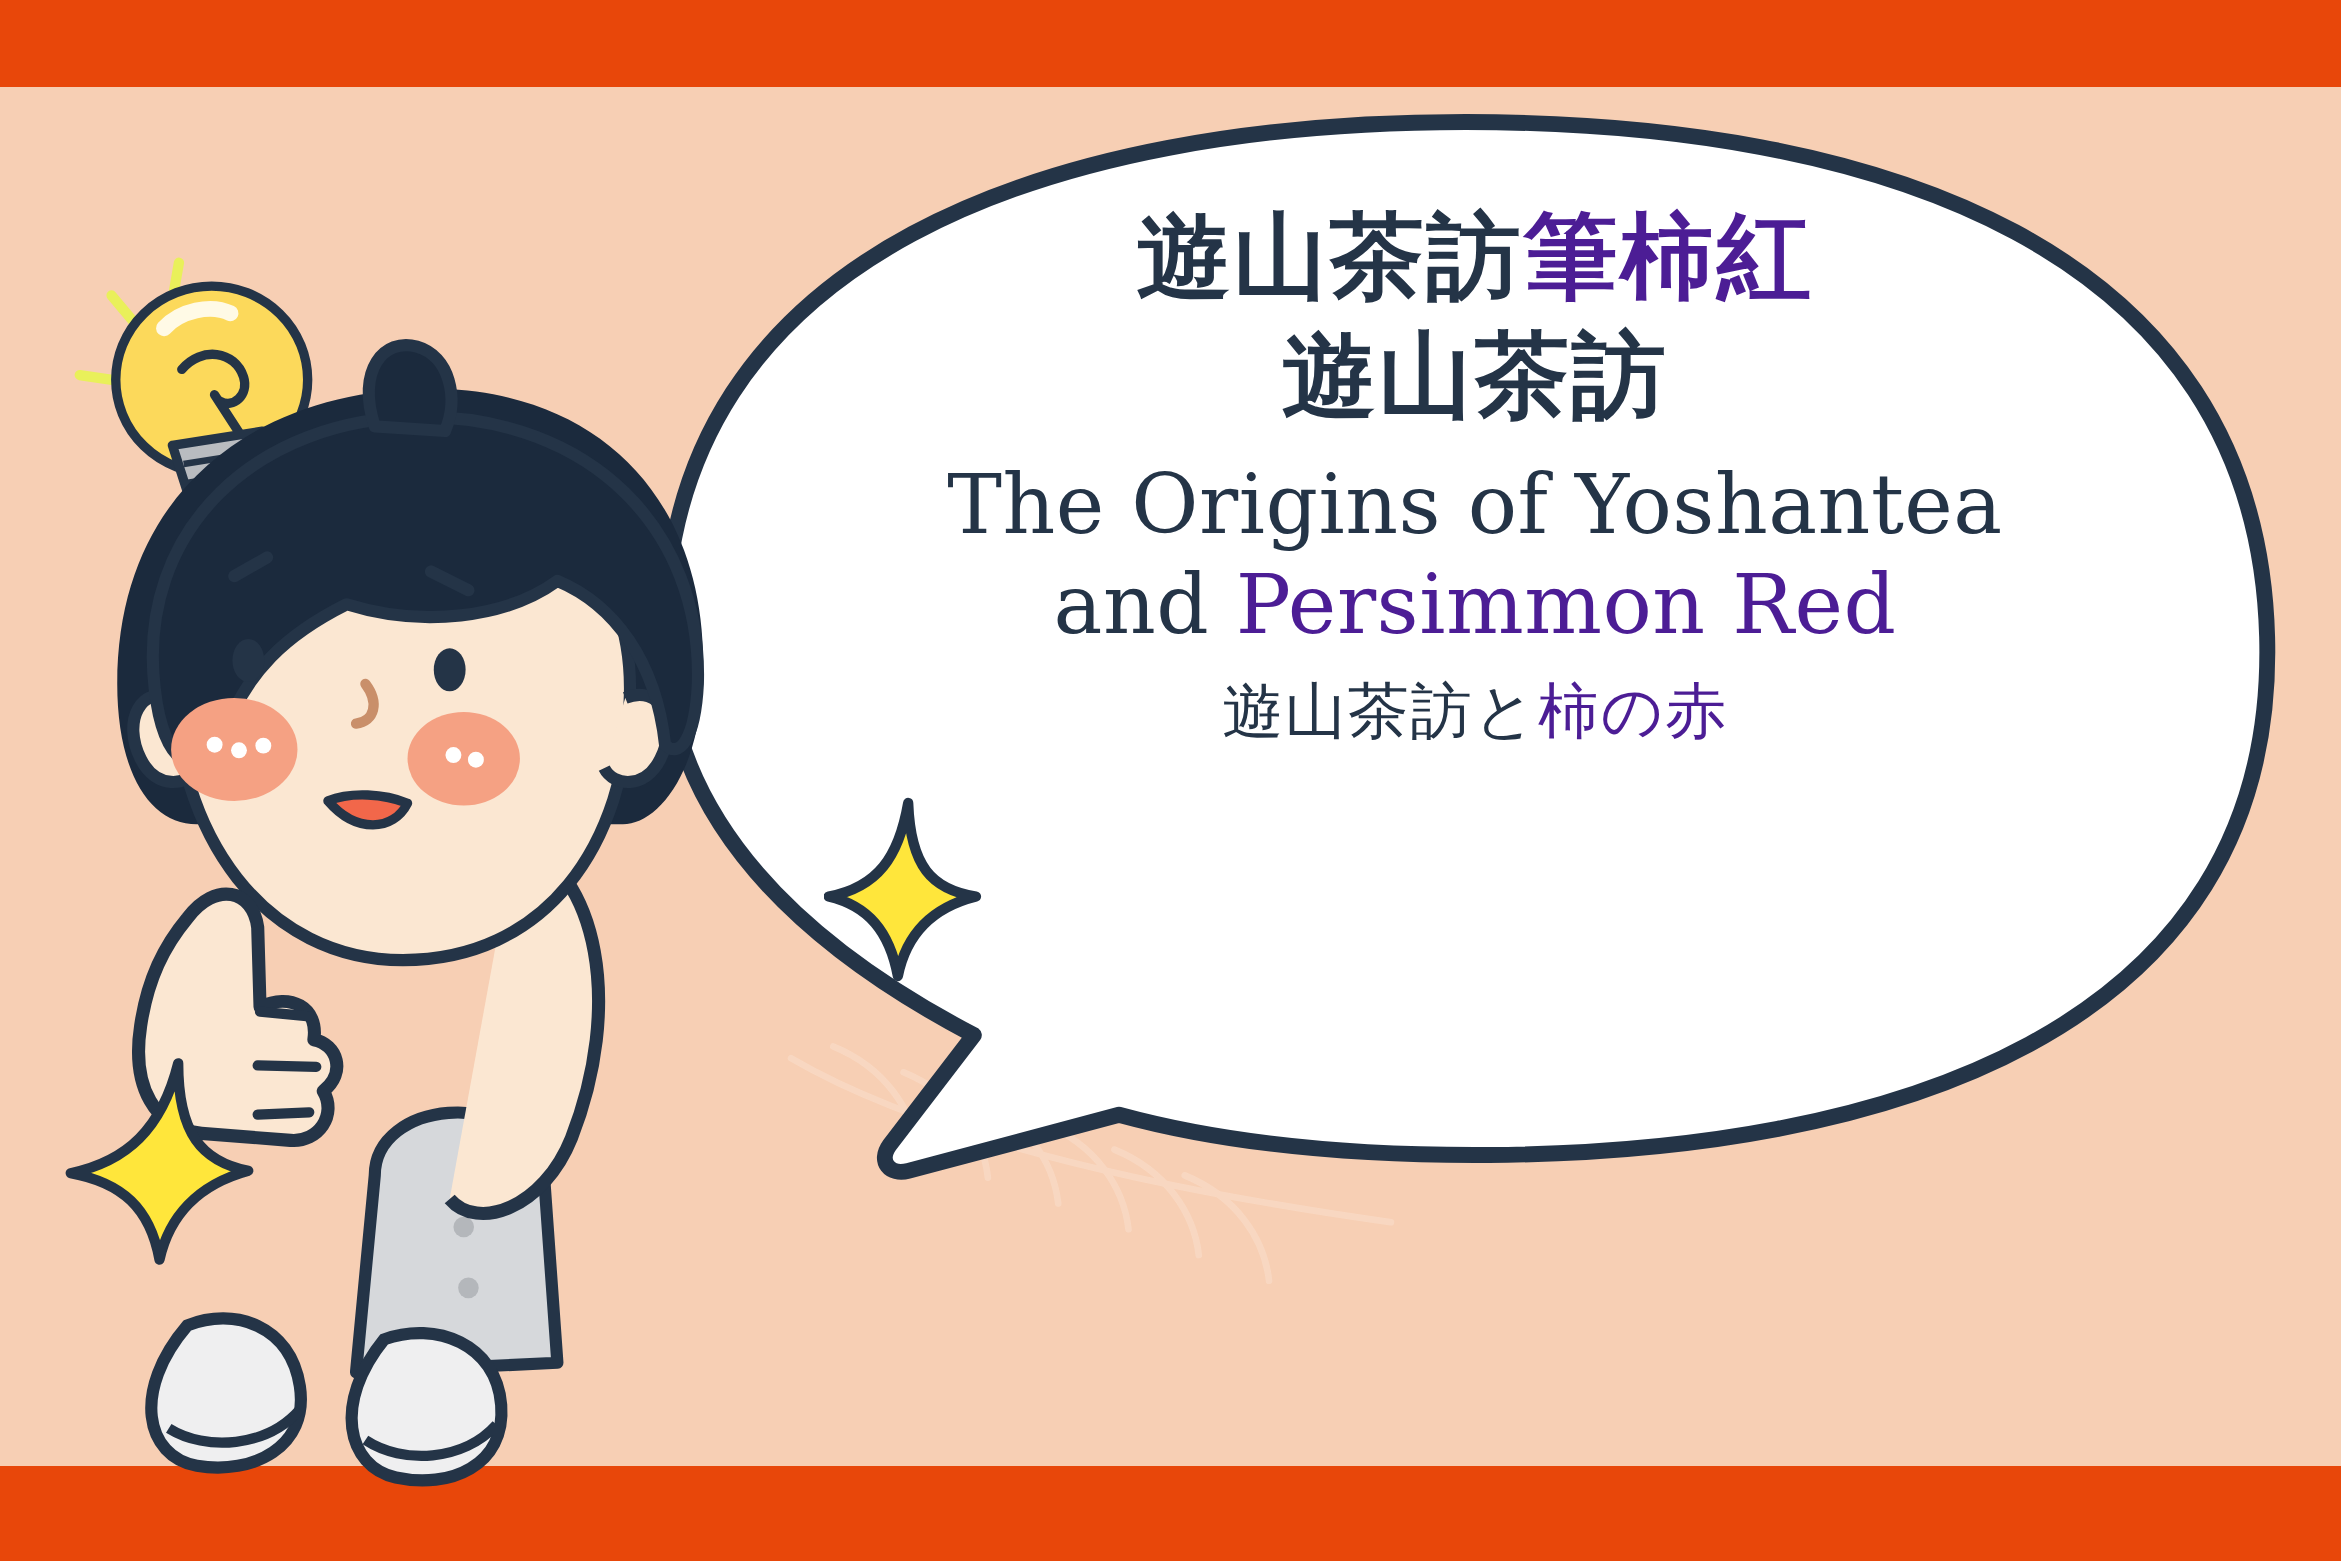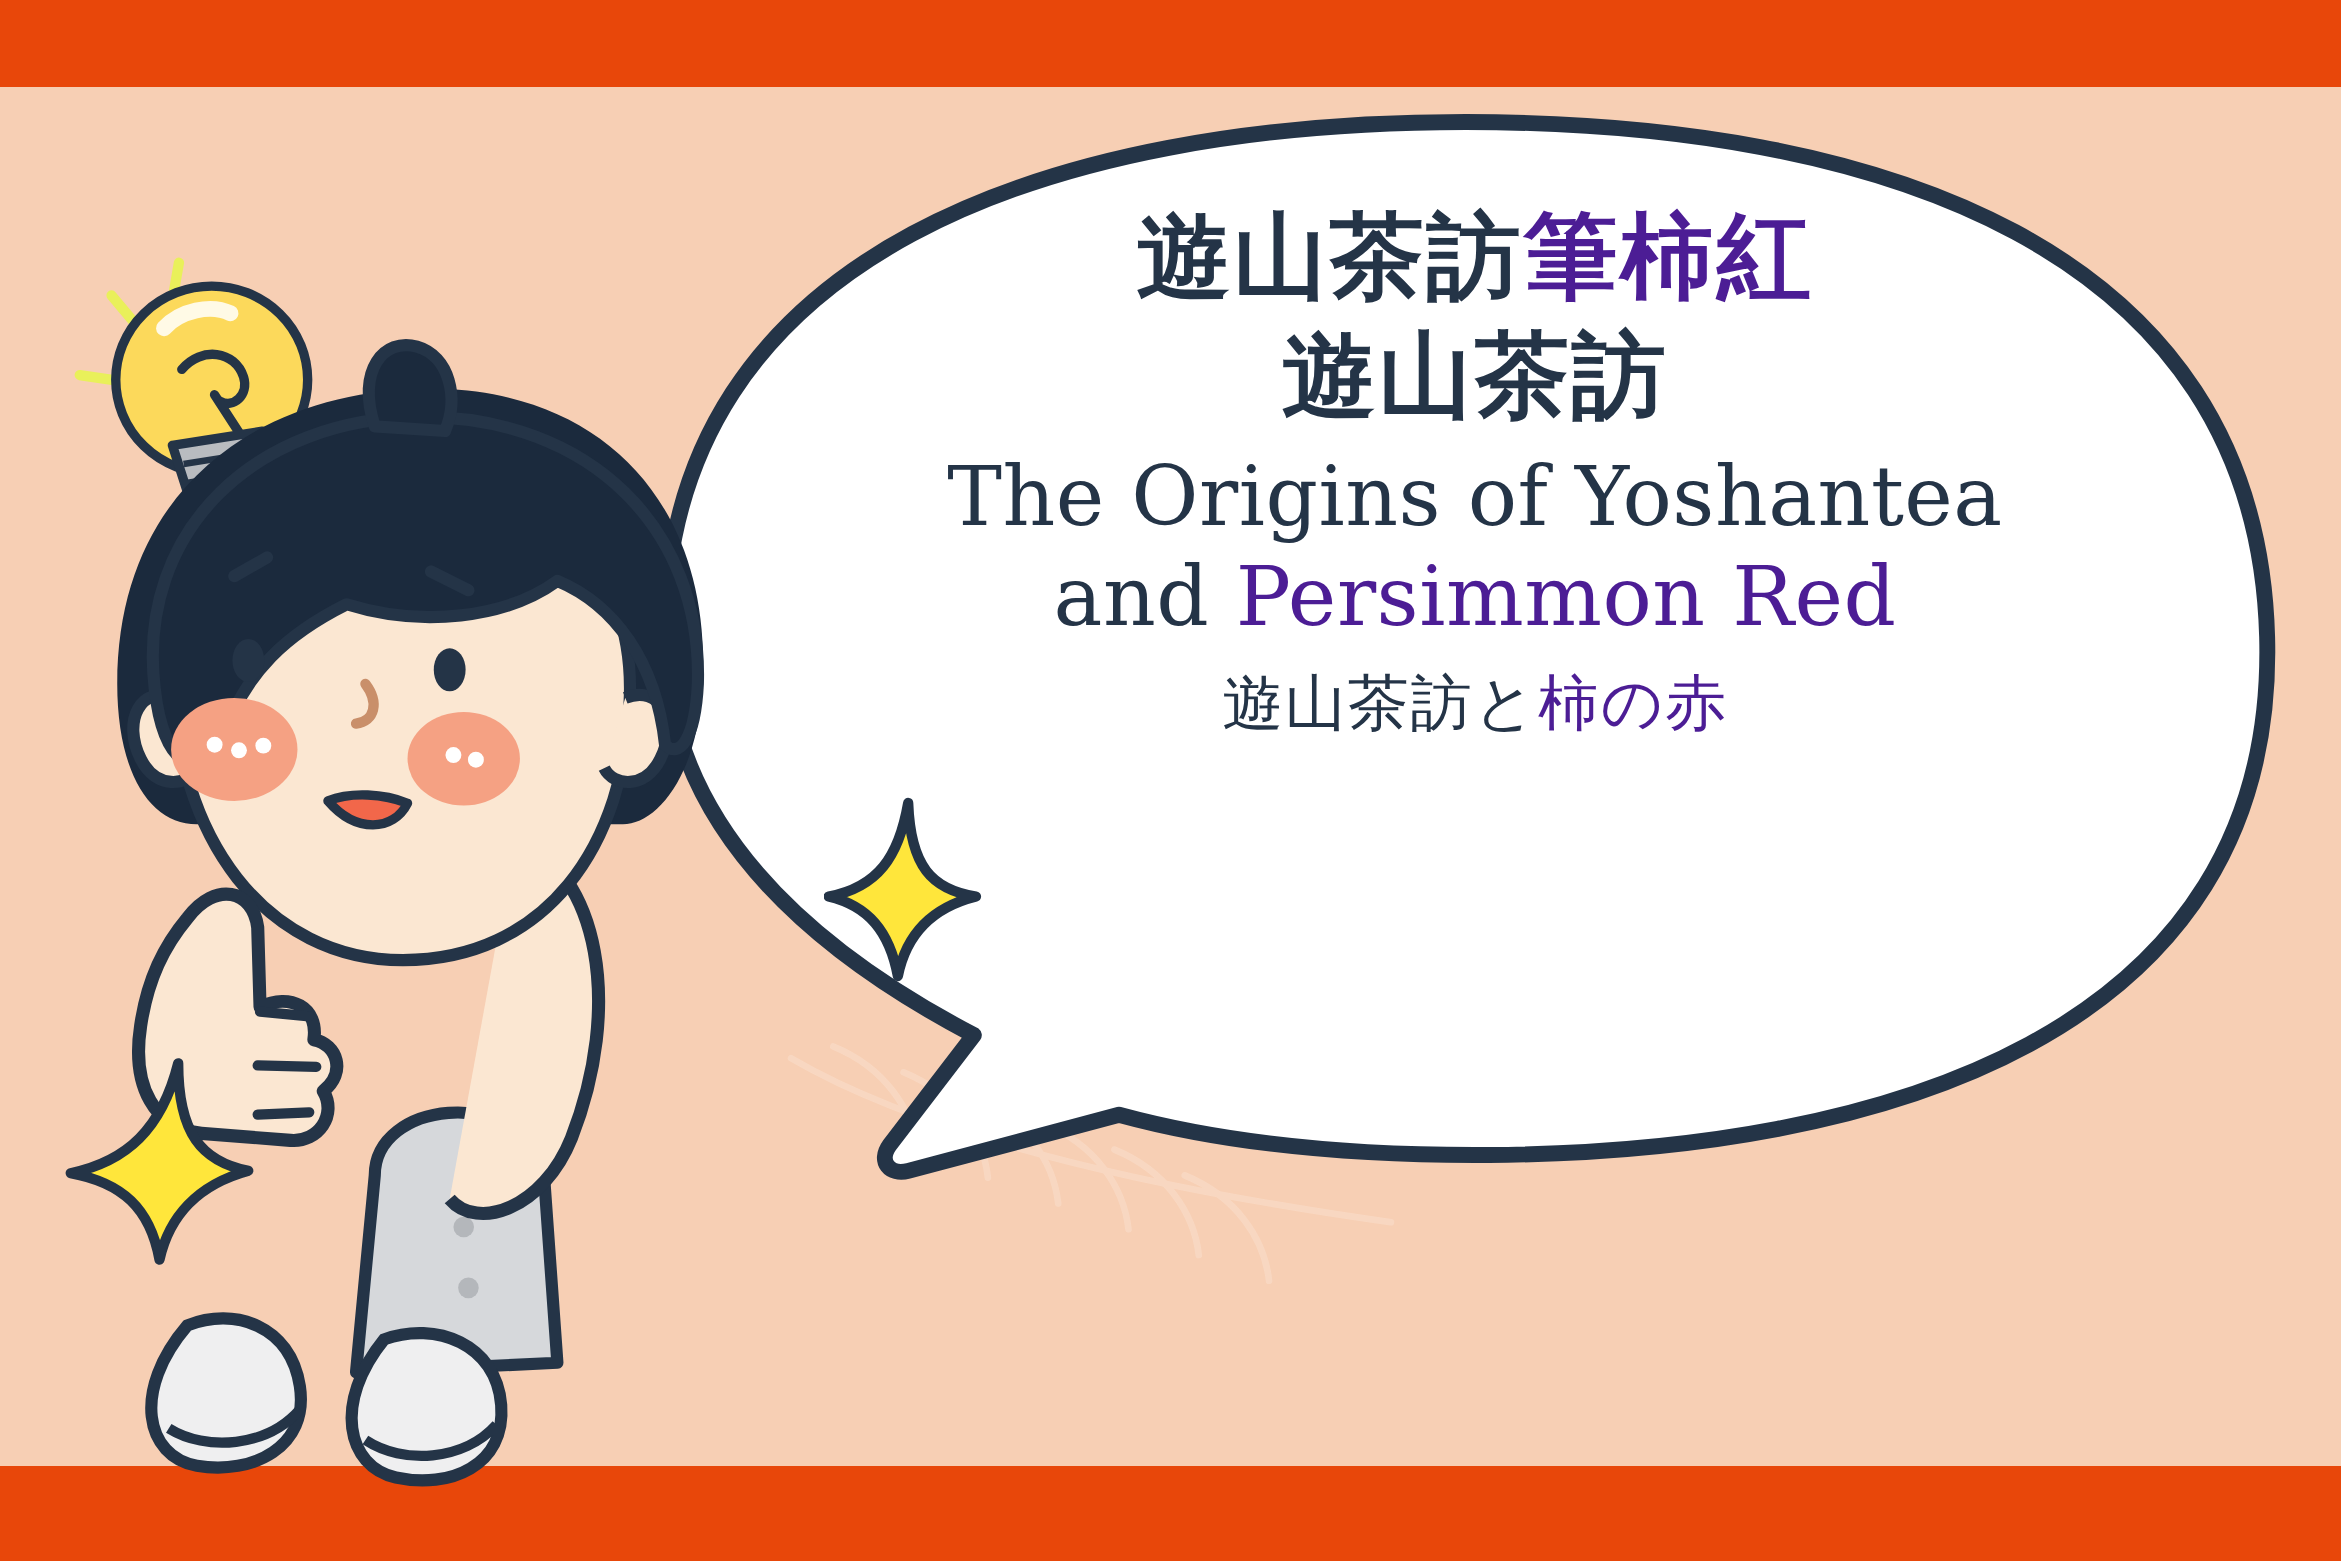--- a/index.html
+++ b/index.html
@@ -63,21 +63,21 @@
     white-space: nowrap;
   }
   .line-cn.second { margin-top: 8.4px; }
   .accent { color: #4c1d95; }
 
   .line-en {
     font-family: "DejaVu Serif", "Liberation Serif", serif;
     font-size: 82px;
     font-weight: 400;
     letter-spacing: 0.5px;
-    margin-top: 18px;
+    margin-top: 26px;
     white-space: nowrap;
   }
   .line-en.second { margin-top: 2.8px; }
 
   .line-jp {
     font-family: "DejaVu Serif", "Liberation Serif", serif;
     font-size: 61px;
     font-weight: 500;
     letter-spacing: 1.9px;
     margin-top: 21.5px;

